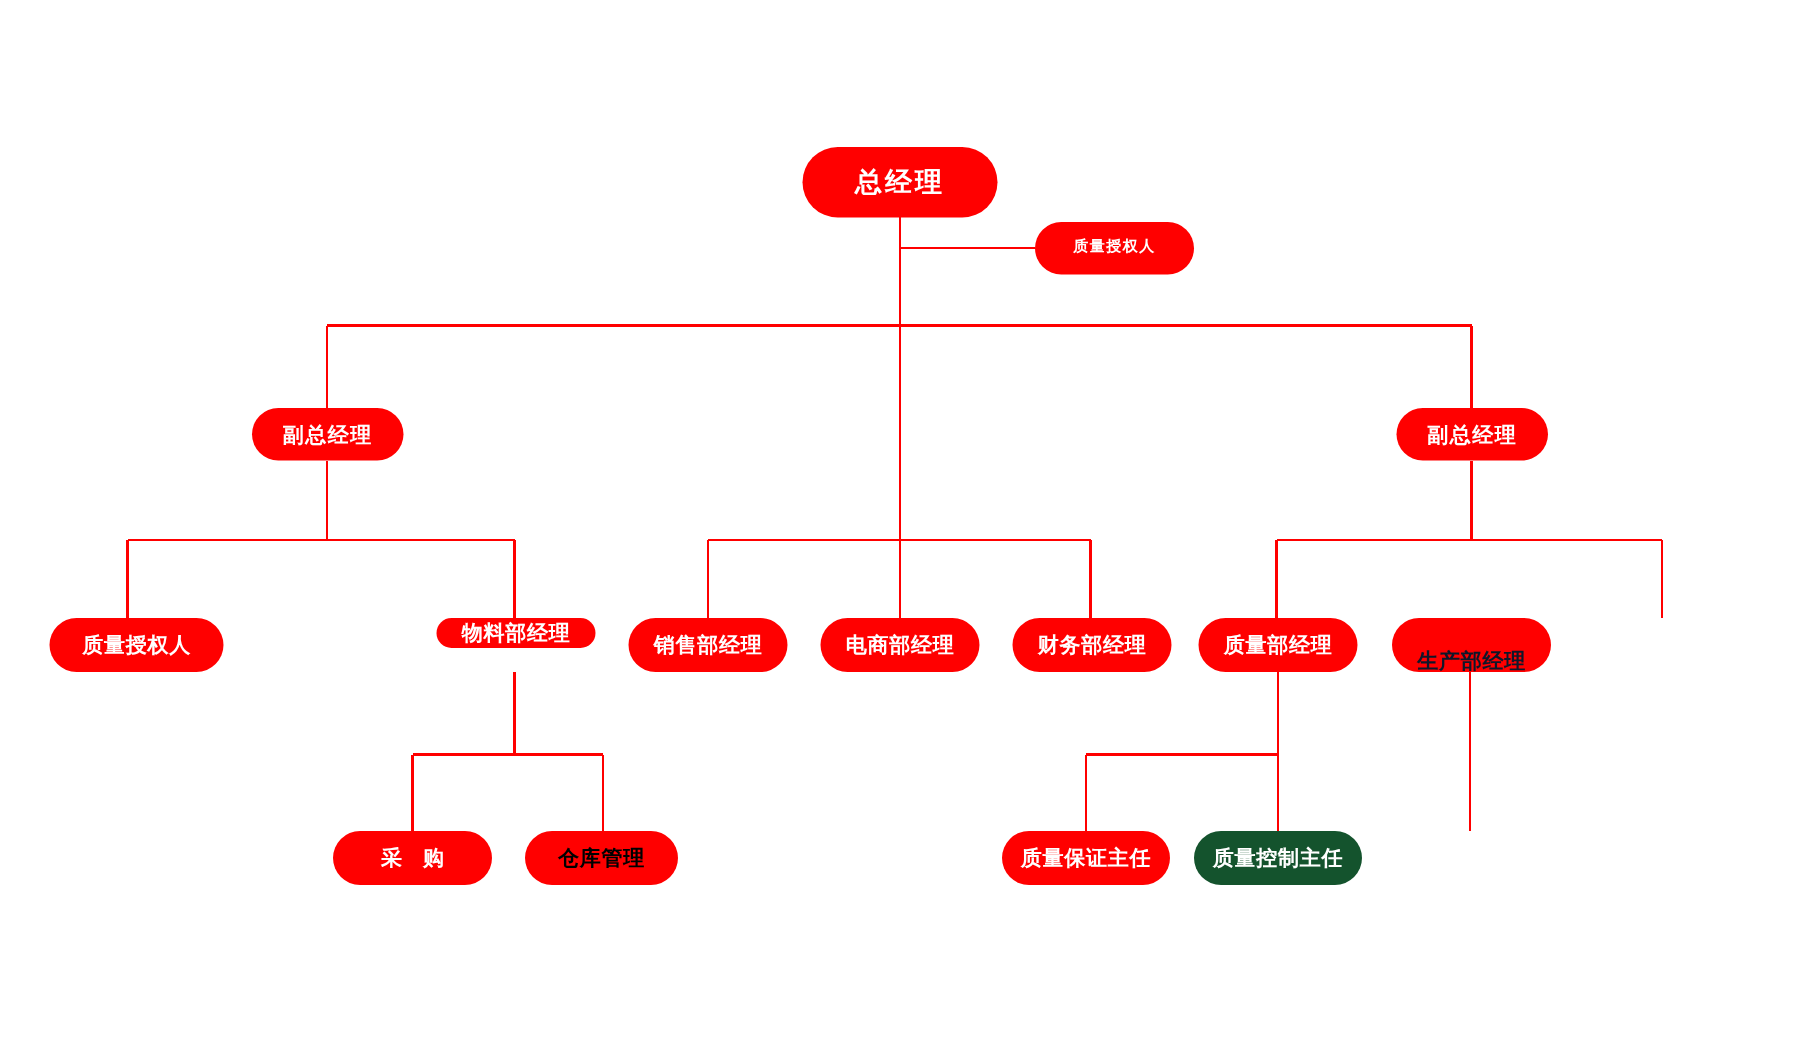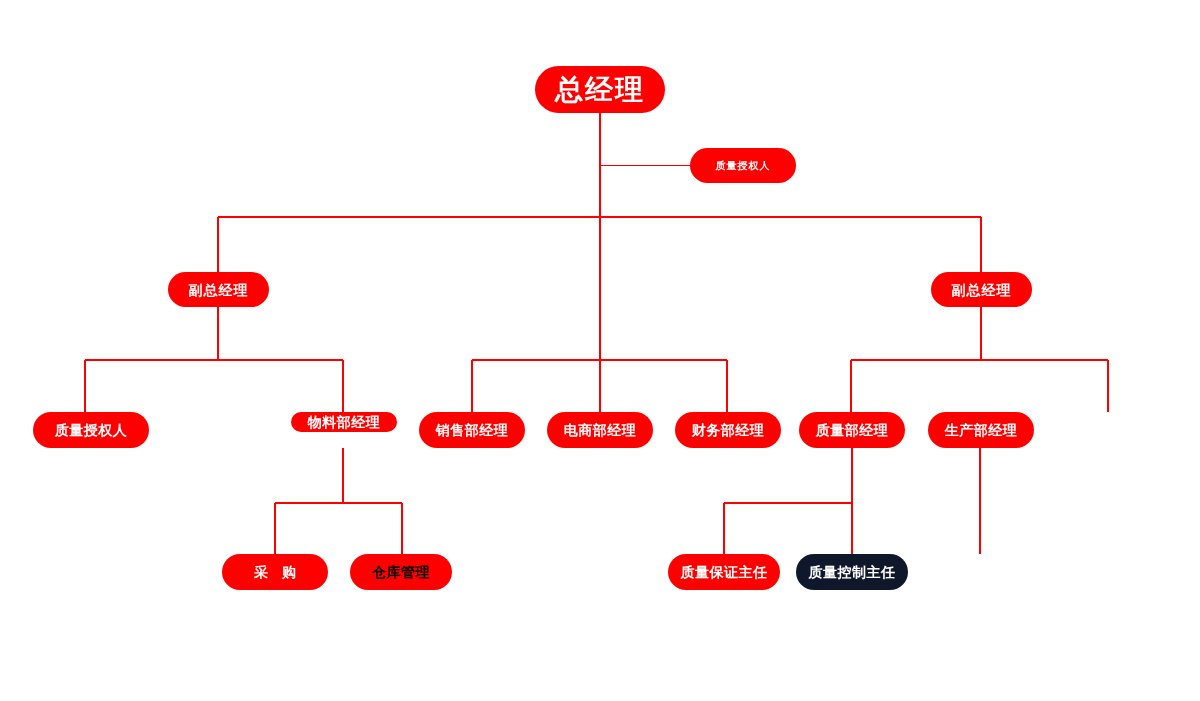--- a/index.html
+++ b/index.html
@@ -40,22 +40,23 @@
     white-space: nowrap;
     line-height: 1;
     user-select: none;
   }
   .org-node .node-label {
     display: block;
     transform: translateY(-0.5px);
   }
   
   .tier-1 {
-    font-size: 28px;
+    font-size: 18px;
     letter-spacing: 2px;
+    margin-top: 32px;
   }
   
   .tier-staff {
     font-size: 10px;
     letter-spacing: 1px;
   }
   
   .tier-2 {
     font-size: 14px;
     letter-spacing: 1px;
@@ -152,35 +153,35 @@
   </div>
 
   <div class="org-node tier-3" id="node-finance-manager" style="left: 675px; top: 412px; width: 106px; height: 36px; background: rgb(255, 0, 0); color: rgb(255, 255, 255);">
     <span class="node-label">财务部经理</span>
   </div>
 
   <div class="org-node tier-3" id="node-quality-manager" style="left: 799px; top: 412px; width: 106px; height: 36px; background: rgb(255, 0, 0); color: rgb(255, 255, 255);">
     <span class="node-label">质量部经理</span>
   </div>
 
-  <div class="org-node tier-3" id="node-production-manager" style="left: 928px; top: 412px; width: 106px; height: 36px; background: rgb(255, 0, 0); color: #ffffff;">
+  <div class="org-node tier-3" id="node-production-manager" style="left: 928px; top: 412px; width: 106px; height: 36px; background: rgb(255, 0, 0); color: #0f172a; align-items: flex-end;">
     <span class="node-label">生产部经理</span>
   </div>
 
 
   <div class="org-node tier-4" id="node-purchasing" style="left: 222px; top: 554px; width: 106px; height: 36px; background: rgb(255, 0, 0); color: rgb(255, 255, 255);">
     <span class="node-label wide-spacing">采 购</span>
   </div>
 
   <div class="org-node tier-4" id="node-warehouse-management" style="left: 350px; top: 554px; width: 102px; height: 36px; background: rgb(255, 0, 0); color: #000000;">
     <span class="node-label">仓库管理</span>
   </div>
 
   <div class="org-node tier-4" id="node-qa-director" style="left: 668px; top: 554px; width: 112px; height: 36px; background: rgb(255, 0, 0); color: rgb(255, 255, 255);">
     <span class="node-label">质量保证主任</span>
   </div>
 
-  <div class="org-node tier-4" id="node-qc-director" style="left: 796px; top: 554px; width: 112px; height: 36px; background: #0f172a; color: rgb(255, 255, 255);">
+  <div class="org-node tier-4" id="node-qc-director" style="left: 796px; top: 554px; width: 112px; height: 36px; background: #14532d; color: rgb(255, 255, 255);">
     <span class="node-label">质量控制主任</span>
   </div>
 
 
 </div>
 
 </body></html>

